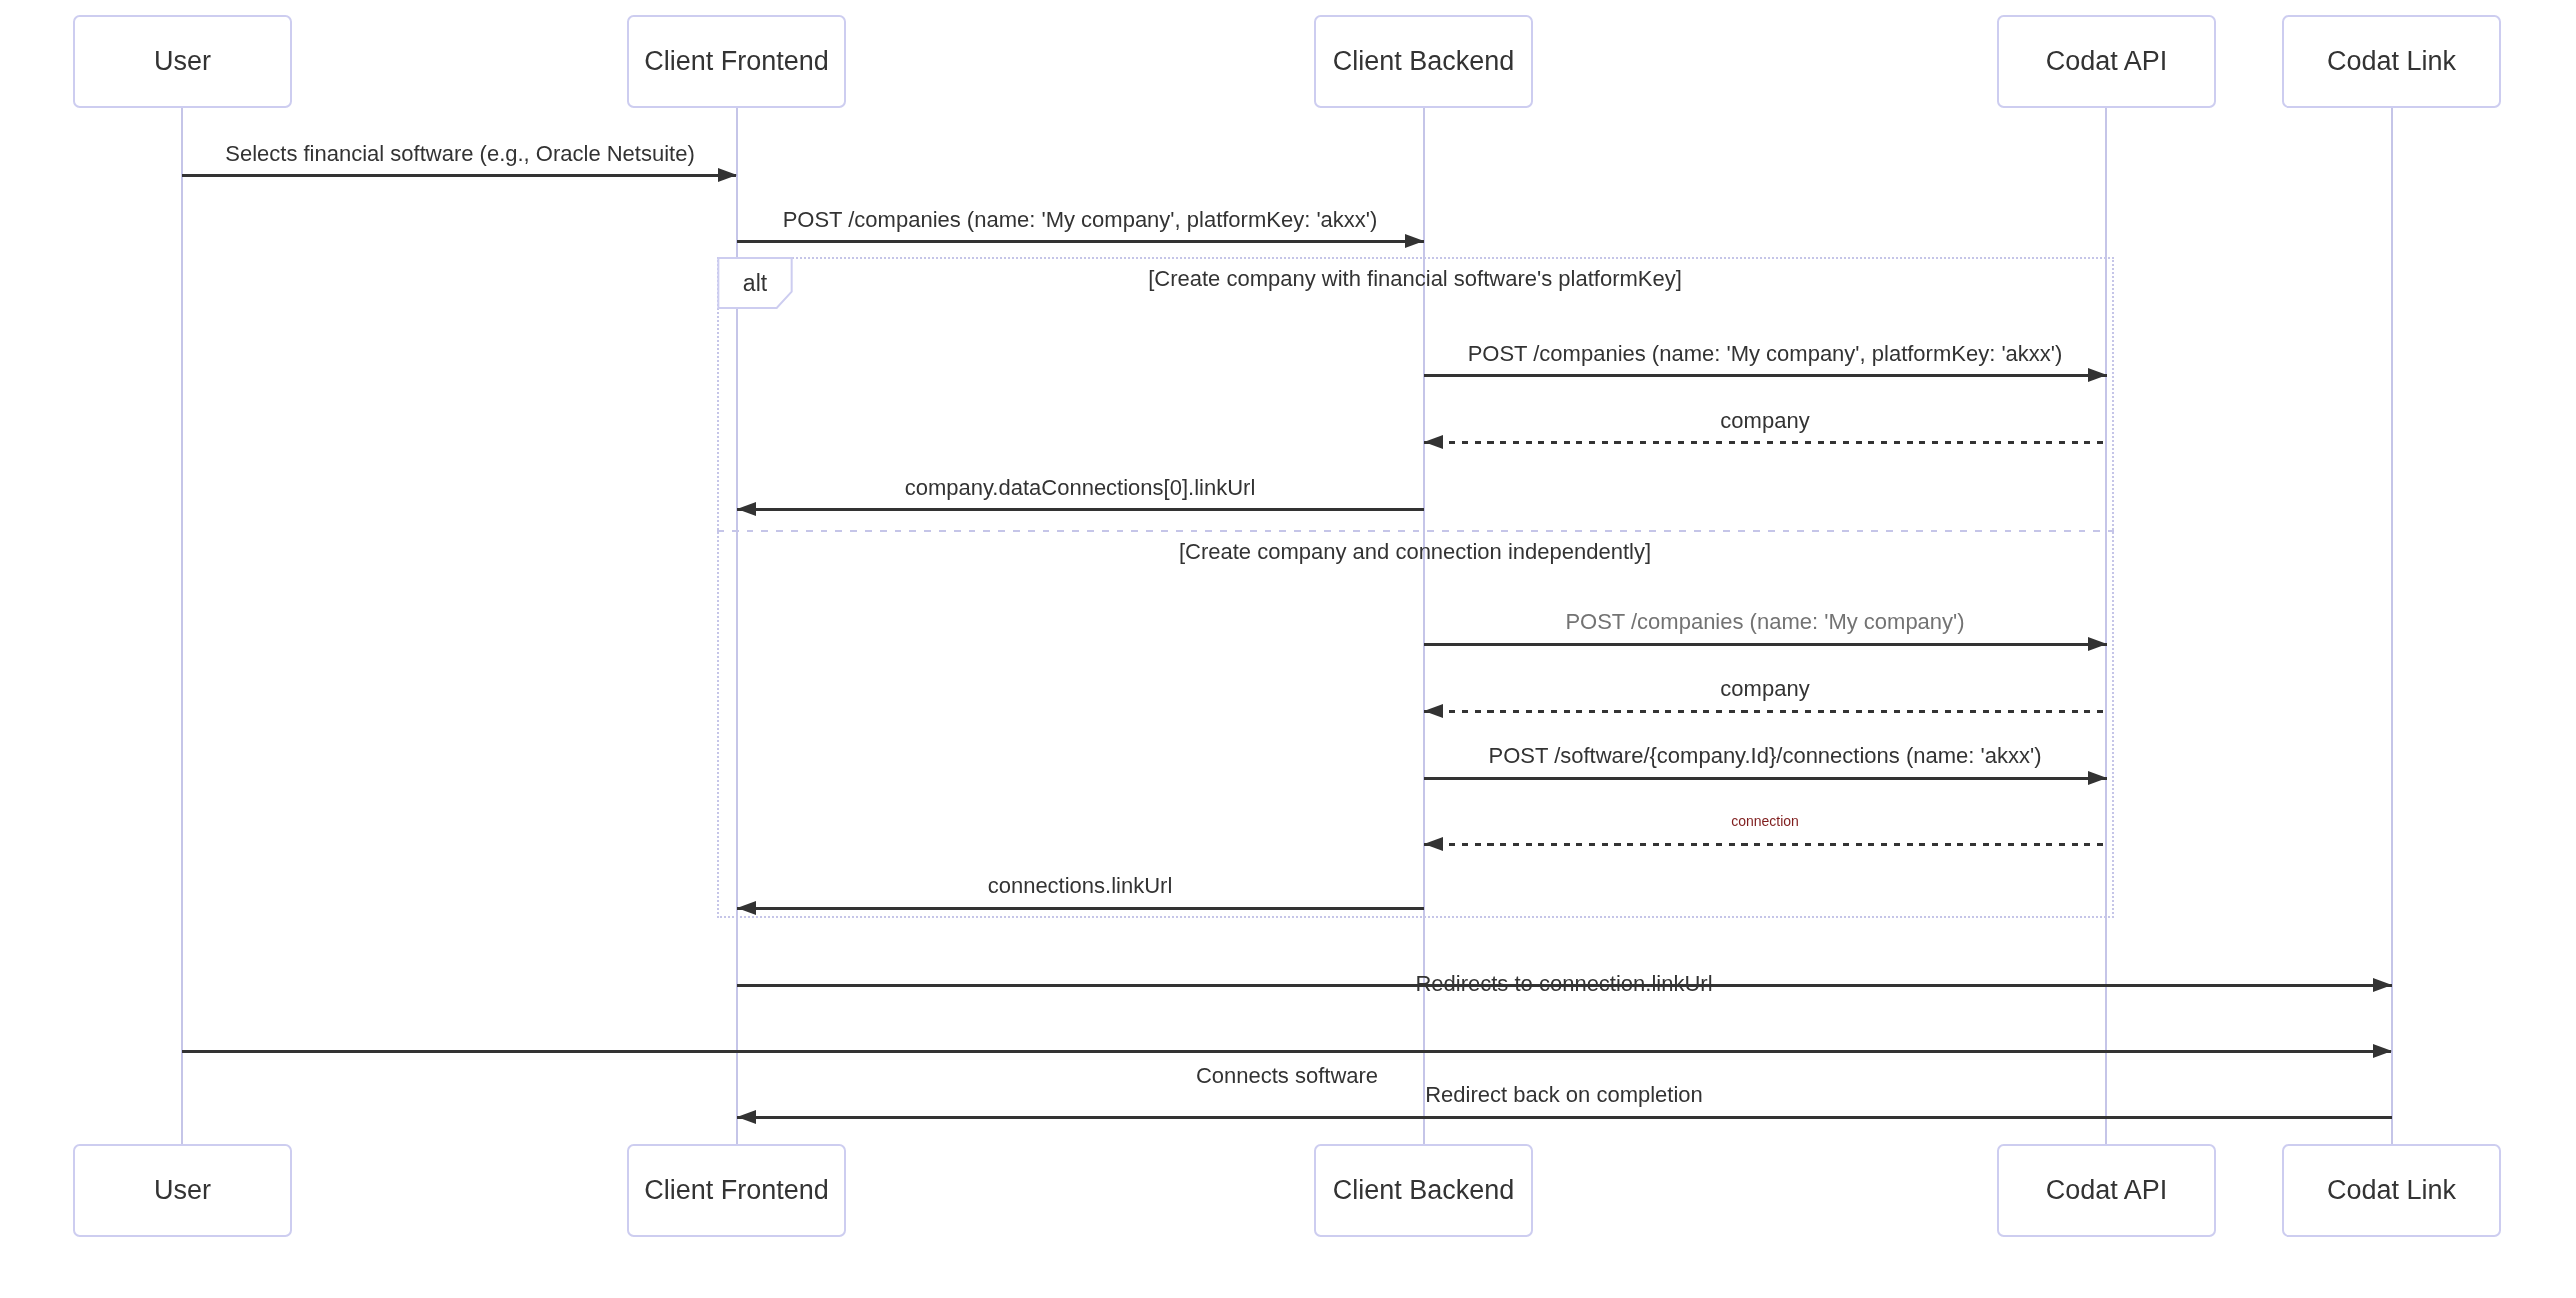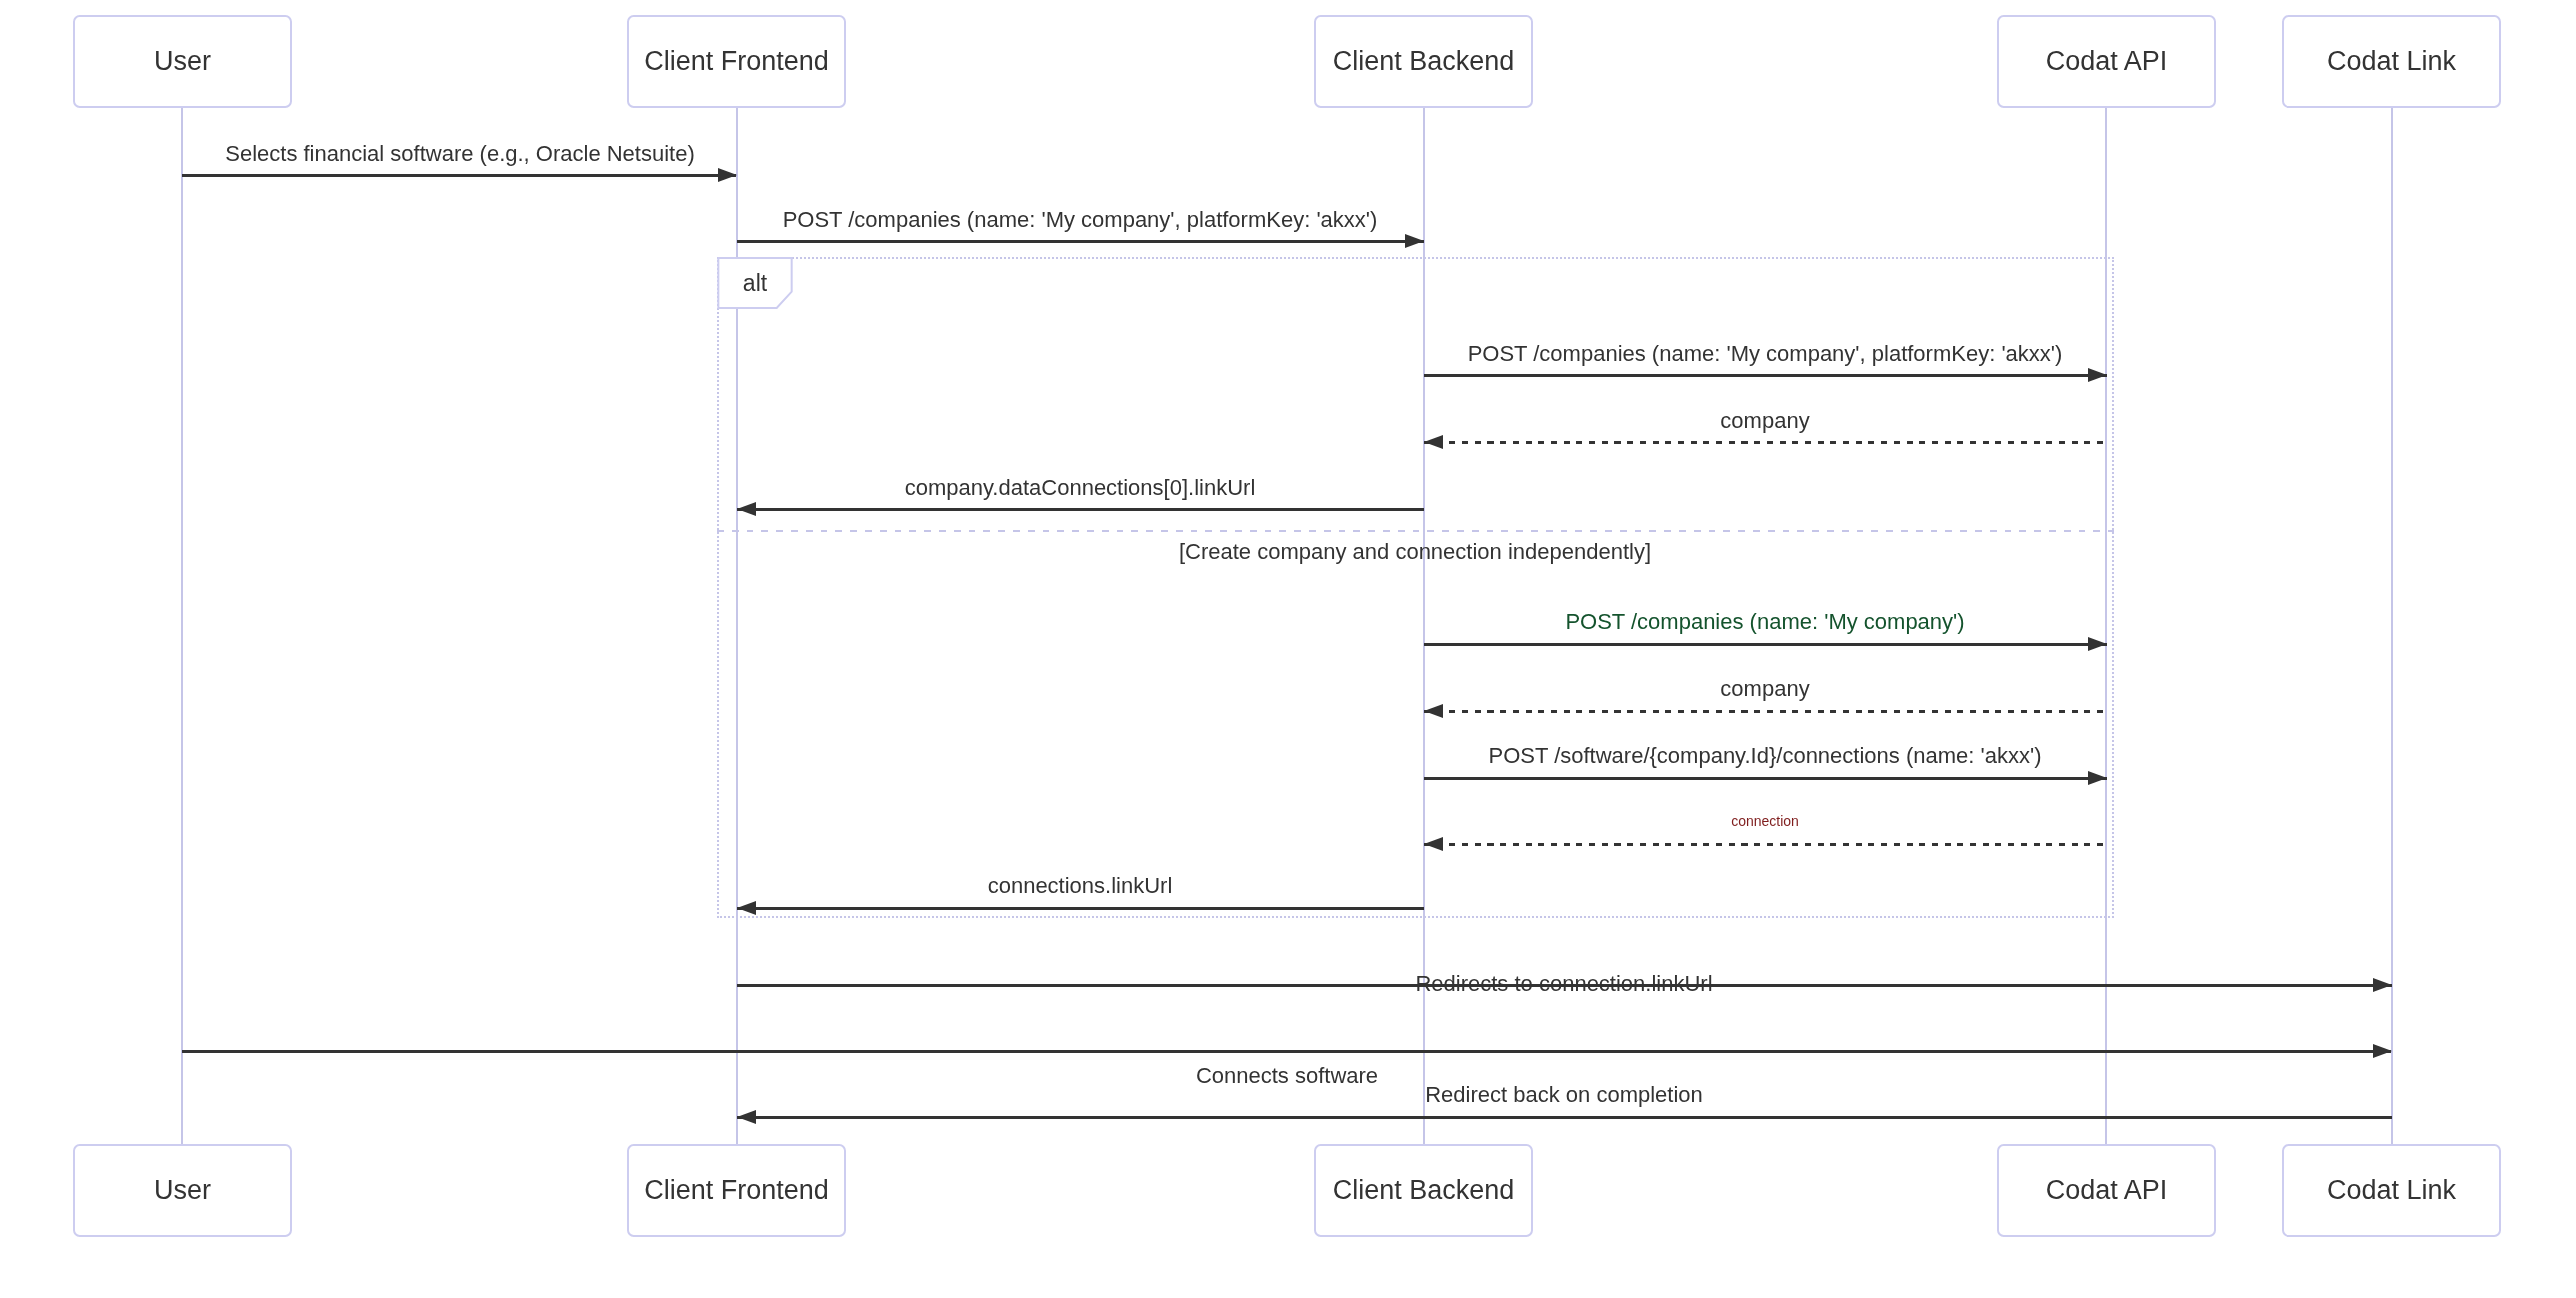--- a/index.html
+++ b/index.html
@@ -22,39 +22,40 @@
 <body>
 
 <div id="diagram">
     <div style="position: absolute; left: 181px; top: 106px; width: 2px; height: 1039px; background: rgb(197, 197, 232);"></div>
     <div style="position: absolute; left: 736px; top: 106px; width: 2px; height: 1039px; background: rgb(197, 197, 232);"></div>
     <div style="position: absolute; left: 1423px; top: 106px; width: 2px; height: 1039px; background: rgb(197, 197, 232);"></div>
     <div style="position: absolute; left: 2105px; top: 106px; width: 2px; height: 1039px; background: rgb(197, 197, 232);"></div>
     <div style="position: absolute; left: 2391px; top: 106px; width: 2px; height: 1039px; background: rgb(197, 197, 232);"></div>
     <div style="position: absolute; left: 717px; top: 257px; width: 1397px; height: 661px; border: 2px dotted rgb(197, 197, 232);"></div>
     <div style="position: absolute; left: 717px; top: 530px; width: 1397px; height: 2px; background: repeating-linear-gradient(90deg, rgb(197, 197, 232) 0px, rgb(197, 197, 232) 6.7px, transparent 6.7px, transparent 14.8px);"></div>
+    <div style="position: absolute; left: 1415px; top: 266px; transform: translateX(-50%); font-size: 22px; line-height: 25.5px; color: rgb(51, 51, 51); white-space: nowrap;">[Create company with financial software's platformKey]</div>
     <div style="position: absolute; left: 1415px; top: 539px; transform: translateX(-50%); font-size: 22px; line-height: 25.5px; color: rgb(51, 51, 51); white-space: nowrap;">[Create company and connection independently]</div>
     <div style="position: absolute; left: 182px; top: 174px; width: 554px; height: 2.7px; background: rgb(51, 51, 51);"></div>
     <div style="position: absolute; left: 718px; top: 168px; width: 0px; height: 0px; border-left: 19px solid rgb(51, 51, 51); border-top: 7.4px solid transparent; border-bottom: 7.4px solid transparent;"></div>
     <div style="position: absolute; left: 460px; top: 141px; transform: translateX(-50%); font-size: 22px; line-height: 25.5px; color: rgb(51, 51, 51); white-space: nowrap;">Selects financial software (e.g., Oracle Netsuite)</div>
     <div style="position: absolute; left: 737px; top: 240px; width: 687px; height: 2.7px; background: rgb(51, 51, 51);"></div>
     <div style="position: absolute; left: 1405px; top: 234px; width: 0px; height: 0px; border-left: 19px solid rgb(51, 51, 51); border-top: 7.4px solid transparent; border-bottom: 7.4px solid transparent;"></div>
     <div style="position: absolute; left: 1080px; top: 207px; transform: translateX(-50%); font-size: 22px; line-height: 25.5px; color: rgb(51, 51, 51); white-space: nowrap;">POST /companies (name: 'My company', platformKey: 'akxx')</div>
     <div style="position: absolute; left: 1424px; top: 374px; width: 683px; height: 2.7px; background: rgb(51, 51, 51);"></div>
     <div style="position: absolute; left: 2088px; top: 368px; width: 0px; height: 0px; border-left: 19px solid rgb(51, 51, 51); border-top: 7.4px solid transparent; border-bottom: 7.4px solid transparent;"></div>
     <div style="position: absolute; left: 1765px; top: 341px; transform: translateX(-50%); font-size: 22px; line-height: 25.5px; color: rgb(51, 51, 51); white-space: nowrap;">POST /companies (name: 'My company', platformKey: 'akxx')</div>
     <div style="position: absolute; left: 1424px; top: 441px; width: 683px; height: 2.7px; background: repeating-linear-gradient(90deg, rgb(51, 51, 51) 0px, rgb(51, 51, 51) 6px, transparent 6px, transparent 12.7px);"></div>
     <div style="position: absolute; left: 1424px; top: 435px; width: 0px; height: 0px; border-right: 19px solid rgb(51, 51, 51); border-top: 7.4px solid transparent; border-bottom: 7.4px solid transparent;"></div>
     <div style="position: absolute; left: 1765px; top: 408px; transform: translateX(-50%); font-size: 22px; line-height: 25.5px; color: rgb(51, 51, 51); white-space: nowrap;">company</div>
     <div style="position: absolute; left: 737px; top: 508px; width: 687px; height: 2.7px; background: rgb(51, 51, 51);"></div>
     <div style="position: absolute; left: 737px; top: 502px; width: 0px; height: 0px; border-right: 19px solid rgb(51, 51, 51); border-top: 7.4px solid transparent; border-bottom: 7.4px solid transparent;"></div>
     <div style="position: absolute; left: 1080px; top: 475px; transform: translateX(-50%); font-size: 22px; line-height: 25.5px; color: rgb(51, 51, 51); white-space: nowrap;">company.dataConnections[0].linkUrl</div>
     <div style="position: absolute; left: 1424px; top: 643px; width: 683px; height: 2.7px; background: rgb(51, 51, 51);"></div>
     <div style="position: absolute; left: 2088px; top: 637px; width: 0px; height: 0px; border-left: 19px solid rgb(51, 51, 51); border-top: 7.4px solid transparent; border-bottom: 7.4px solid transparent;"></div>
-    <div style="position: absolute; left: 1765px; top: 609px; transform: translateX(-50%); font-size: 22px; line-height: 25.5px; color: #14532d; white-space: nowrap;">POST /companies (name: 'My company')</div>
+    <div style="position: absolute; left: 1765px; top: 609px; transform: translateX(-50%); font-size: 22px; line-height: 25.5px; color: #737373; white-space: nowrap;">POST /companies (name: 'My company')</div>
     <div style="position: absolute; left: 1424px; top: 710px; width: 683px; height: 2.7px; background: repeating-linear-gradient(90deg, rgb(51, 51, 51) 0px, rgb(51, 51, 51) 6px, transparent 6px, transparent 12.7px);"></div>
     <div style="position: absolute; left: 1424px; top: 704px; width: 0px; height: 0px; border-right: 19px solid rgb(51, 51, 51); border-top: 7.4px solid transparent; border-bottom: 7.4px solid transparent;"></div>
     <div style="position: absolute; left: 1765px; top: 676px; transform: translateX(-50%); font-size: 22px; line-height: 25.5px; color: rgb(51, 51, 51); white-space: nowrap;">company</div>
     <div style="position: absolute; left: 1424px; top: 777px; width: 683px; height: 2.7px; background: rgb(51, 51, 51);"></div>
     <div style="position: absolute; left: 2088px; top: 771px; width: 0px; height: 0px; border-left: 19px solid rgb(51, 51, 51); border-top: 7.4px solid transparent; border-bottom: 7.4px solid transparent;"></div>
     <div style="position: absolute; left: 1765px; top: 743px; transform: translateX(-50%); font-size: 22px; line-height: 25.5px; color: rgb(51, 51, 51); white-space: nowrap;">POST /software/{company.Id}/connections (name: 'akxx')</div>
     <div style="position: absolute; left: 1424px; top: 843px; width: 683px; height: 2.7px; background: repeating-linear-gradient(90deg, rgb(51, 51, 51) 0px, rgb(51, 51, 51) 6px, transparent 6px, transparent 12.7px);"></div>
     <div style="position: absolute; left: 1424px; top: 837px; width: 0px; height: 0px; border-right: 19px solid rgb(51, 51, 51); border-top: 7.4px solid transparent; border-bottom: 7.4px solid transparent;"></div>
     <div style="position: absolute; left: 1765px; top: 809px; transform: translateX(-50%); font-size: 14px; line-height: 25.5px; color: #7f1d1d; white-space: nowrap;">connection</div>
     <div style="position: absolute; left: 737px; top: 907px; width: 687px; height: 2.7px; background: rgb(51, 51, 51);"></div>

